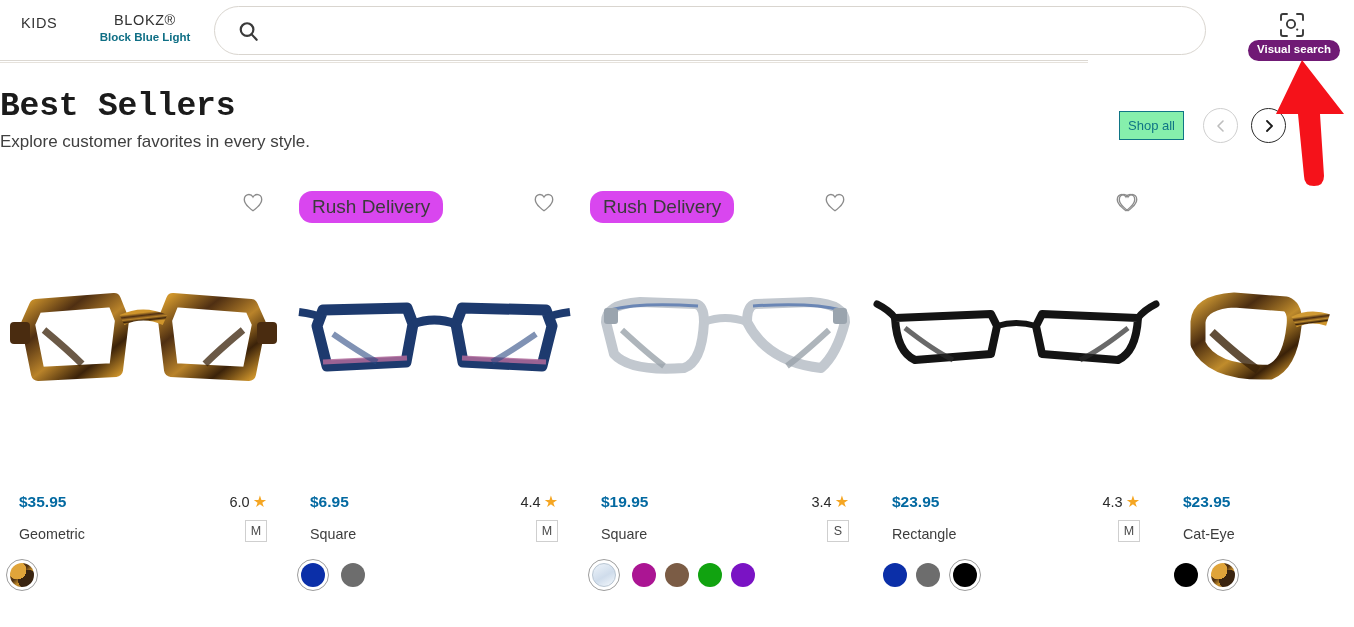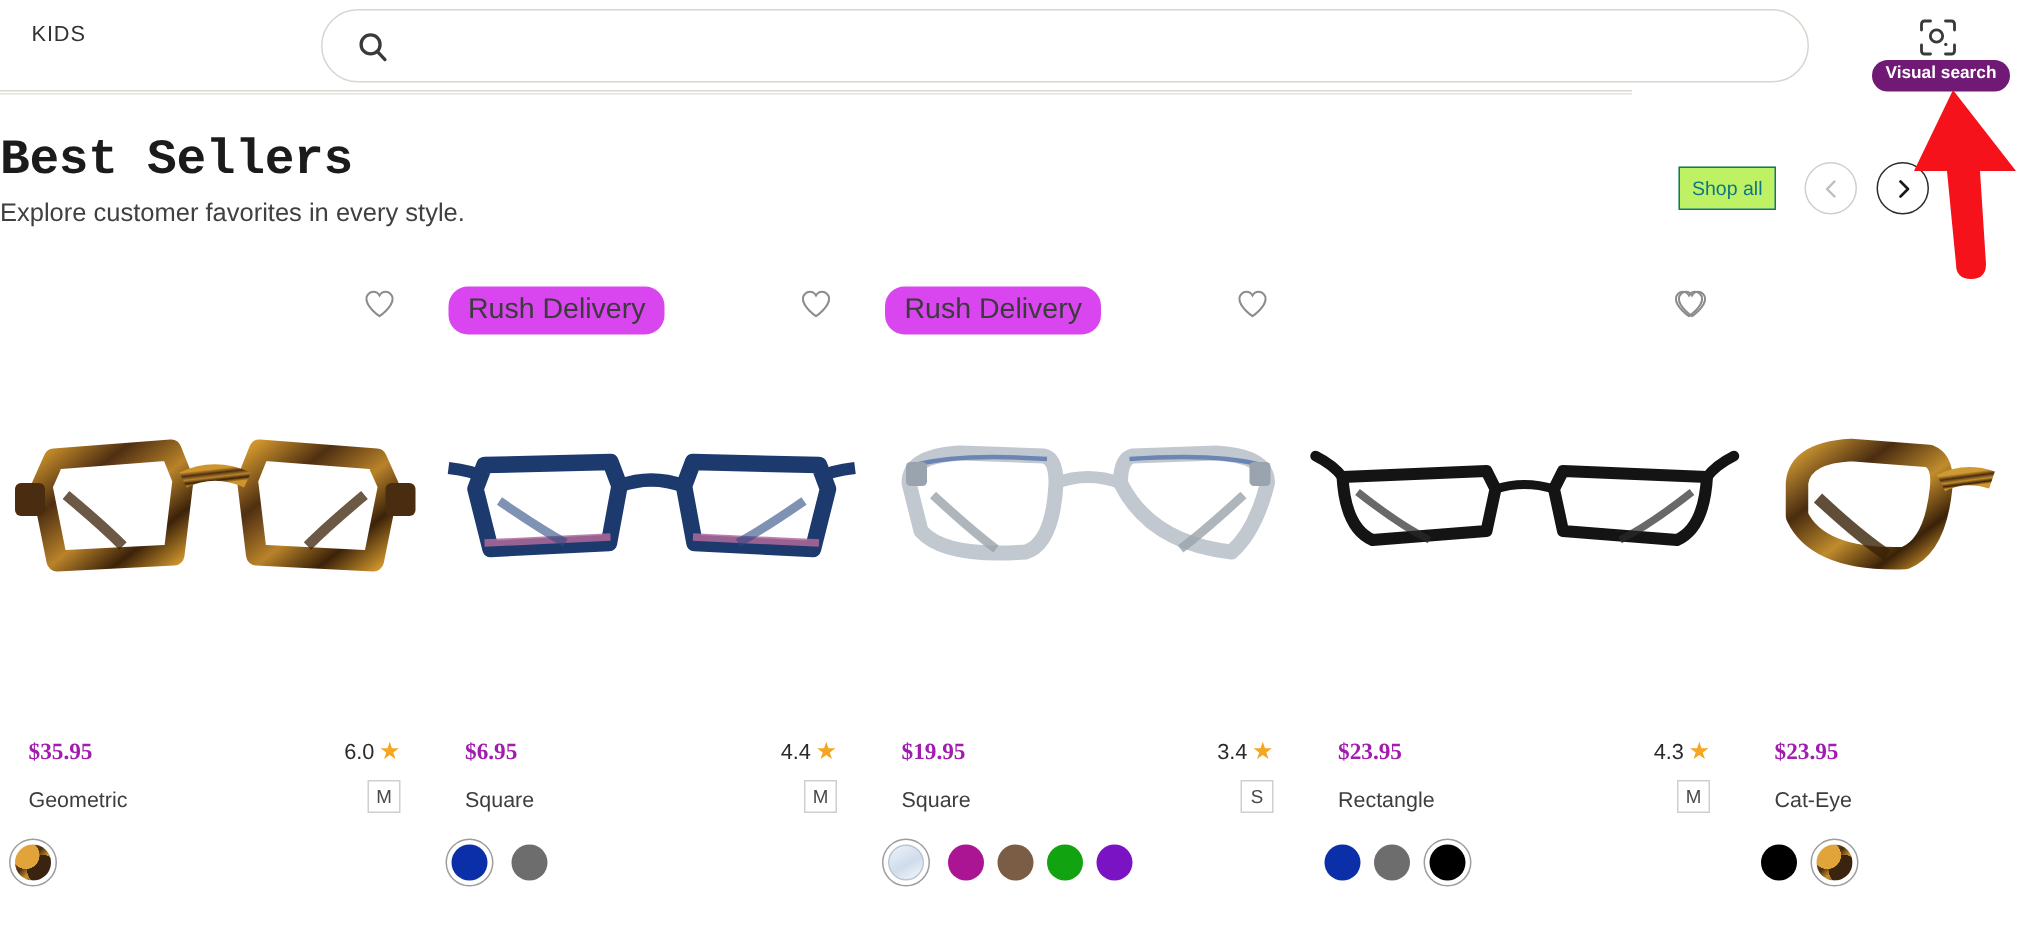--- a/index.html
+++ b/index.html
@@ -60,21 +60,21 @@
     font-family:Liberation Mono, monospace;
     font-size:33px; font-weight:bold; color:#1b1b1b; letter-spacing:-.2px;
   }
   .sec-sub {
     position:absolute; left:0px; top:132px;
     font-size:17px; color:#404040;
   }
   .shop-all {
     position:absolute; left:1119px; top:111px;
     width:65px; height:29px;
-    border:1px solid #0f7585; color:#0f7585; background:#bef264;
+    border:1px solid #0f7585; color:#0f7585; background:#86efac;
     font-size:13px; font-family:"Liberation Sans", sans-serif;
     display:flex; align-items:center; justify-content:center;
     cursor:pointer;
   }
   .arrow-btn {
     position:absolute; top:108px; width:35px; height:35px;
     border-radius:50%; display:flex; align-items:center; justify-content:center;
     background:#fff;
   }
   .arrow-prev { left:1203px; border:1px solid #cfcfcf; color:#bdbdbd; }
@@ -100,21 +100,21 @@
   .heart {
     position:absolute; left:244px; top:14px; width:22px; height:21px; cursor:pointer;
   }
   .glasses {
     position:absolute; left:0px; top:100px; width:291px; height:130px;
   }
   .glasses svg { display:block; }
 
   .meta-price {
     position:absolute; left:21px; top:315px;
-    font-size:15.5px; font-weight:bold; color:#a21caf;font-family:Liberation Serif, serif;
+    font-size:15.5px; font-weight:bold; color:#0369a1;
   }
   .meta-shape {
     position:absolute; left:21px; top:348px;
     font-size:14.3px; color:#3d3d3d;
   }
   .meta-rating {
     position:absolute; right:22px; top:316px;
     font-size:14.5px; color:#2a2a2a; display:flex; align-items:center; gap:3px;
   }
   .meta-rating .star { color:#f5a623; font-size:16px; line-height:1; }
@@ -151,20 +151,24 @@
 <body>
 
 <div class="page">
 
   <div class="topnav">
 
     <div class="nav-kids">
       <span>KIDS</span>
     </div>
 
+    <div class="nav-blokz">
+      <span class="t1">BLOKZ®</span>
+      <span class="t2">Block Blue Light</span>
+    </div>
 
     <div class="searchbox">
       <span class="mag">
         <svg width="23" height="23" viewBox="0 0 24 24" fill="none" stroke="#3a3a3a" stroke-width="2.3" stroke-linecap="round">
           <circle cx="10.5" cy="10" r="6.6"></circle>
           <line x1="15.3" y1="15" x2="20.5" y2="20.6"></line>
         </svg>
       </span>
     </div>
 

